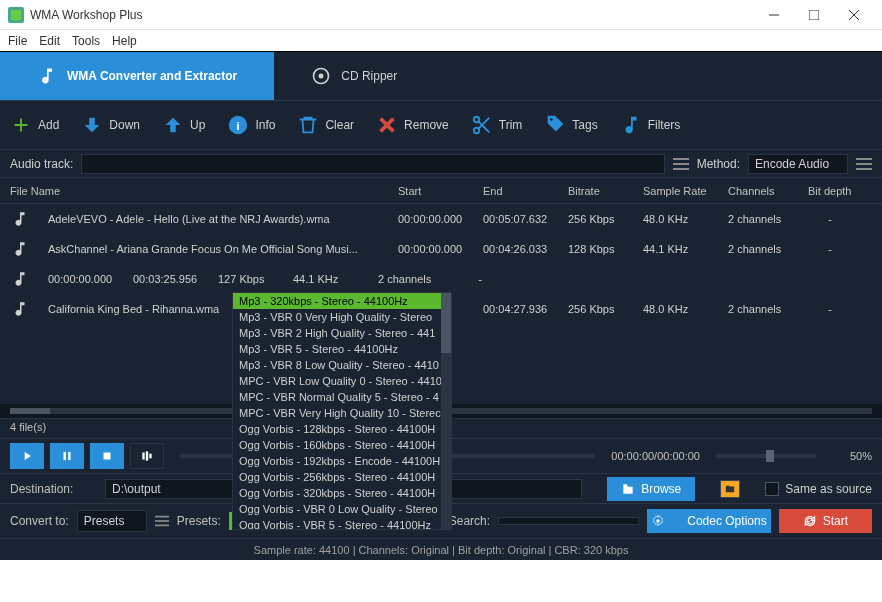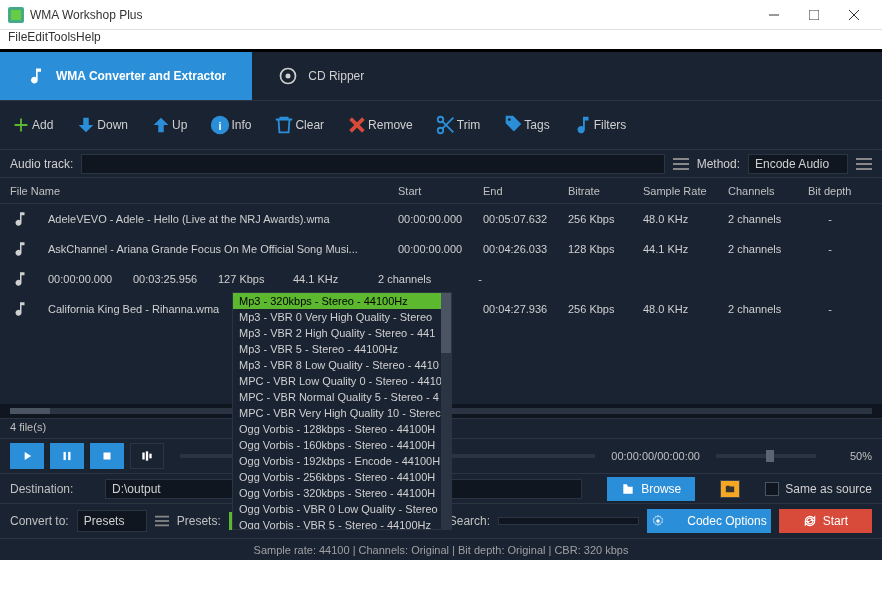--- a/index.html
+++ b/index.html
@@ -1,29 +1,29 @@
 <!DOCTYPE html>
 <html><head>
 <meta charset="utf-8">
 <style>
 *{margin:0;padding:0;box-sizing:border-box;font-family:"Segoe UI",Arial,sans-serif;font-size:12px}
 body{width:882px;height:602px;background:#fff;overflow:hidden}
 .titlebar{height:30px;background:#fff;display:flex;align-items:center;padding:0 8px;border-bottom:1px solid #e0e0e0}
 .titlebar .logo{width:16px;height:16px;margin-right:6px}
 .titlebar .title{flex:1;color:#333}
 .titlebar .winbtn{width:40px;height:28px;display:flex;align-items:center;justify-content:center;color:#333;cursor:pointer}
-.menubar{height:22px;background:#fff;display:flex;padding:0 8px;border-bottom:3px solid #000000}
+.menubar{height:22px;background:#fff;display:flex;align-items:center;padding:0 8px;gap:12px;border-bottom:1px solid #000000}
 .menubar span{color:#333;cursor:pointer}
 .dark{background:#1a2332;color:#d0d0d0}
 .tabs{height:48px;background:#1a2332;display:flex;align-items:stretch}
-.tab{display:flex;align-items:center;padding:0 26px;gap:10px;cursor:pointer;color:#d0d0d0}
+.tab{display:flex;align-items:center;padding:0 37px;gap:10px;cursor:pointer;color:#d0d0d0}
 .tab.active{background:#2a8fd8;color:#fff;font-weight:600}
 .tab .ticon{width:20px;height:20px}
 .toolbar{height:50px;background:#1a2332;display:flex;align-items:center;padding:0 10px;gap:22px;border-top:1px solid #2a3442;border-bottom:1px solid #2a3442}
-.tbtn{display:flex;align-items:center;gap:0;cursor:pointer;color:#d0d0d0}
+.tbtn{display:flex;align-items:center;gap:6px;cursor:pointer;color:#d0d0d0}
 .tbtn .ticon{width:22px;height:22px}
 .trackbar{height:28px;background:#1a2332;display:flex;align-items:center;padding:0 10px;gap:8px;border-bottom:1px solid #2a3442}
 .trackbar .tf{flex:1;height:20px;background:#0f1620;border:1px solid #2a3442}
 .trackbar .mico{width:16px;height:16px}
 .trackbar .method-val{background:#0f1620;border:1px solid #2a3442;padding:2px 6px;min-width:100px}
 .theader{height:26px;background:#1a2332;display:flex;align-items:center;padding:0;border-bottom:1px solid #2a3442}
 .th{padding:0 8px;color:#c0c0c0;font-size:11px}
 .c-name{width:390px;padding-left:10px}
 .c-start{width:85px}
 .c-end{width:85px}

